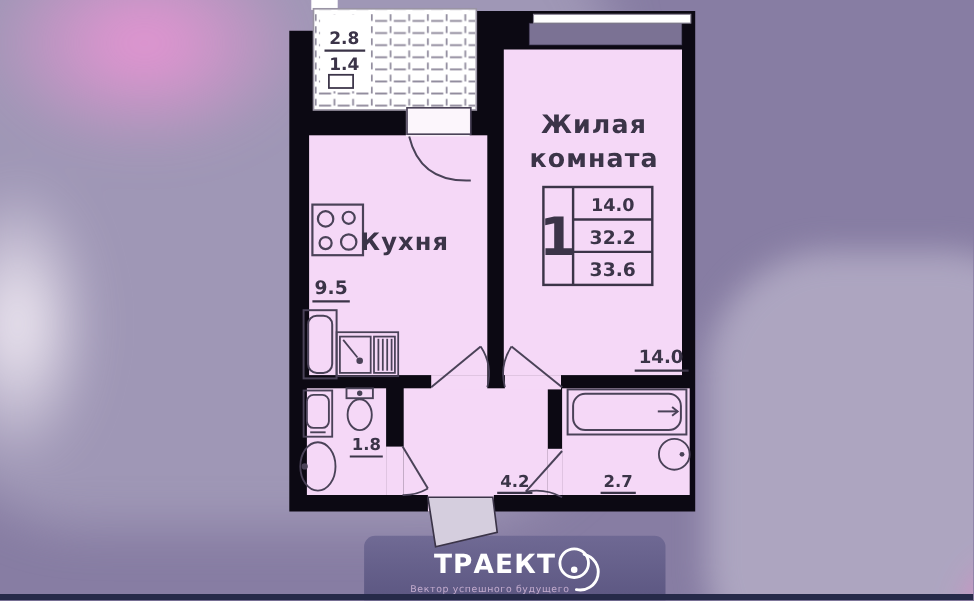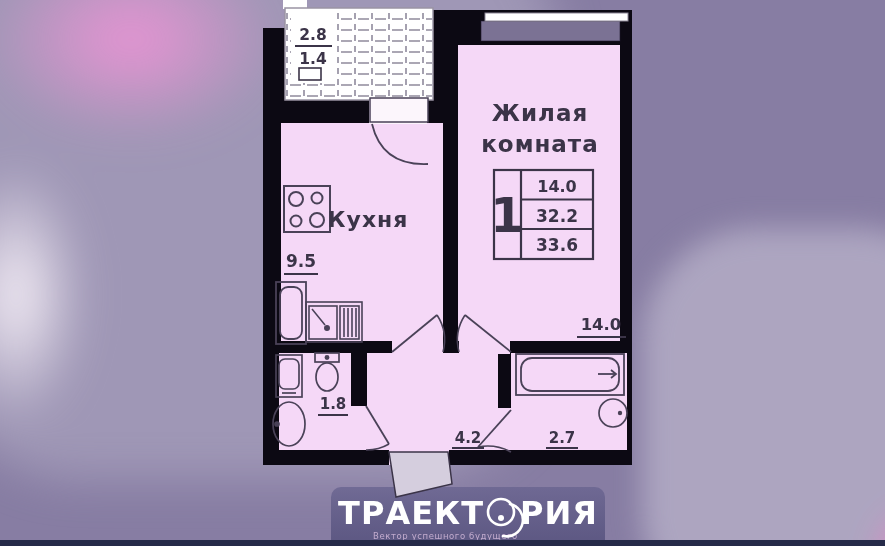--- a/index.html
+++ b/index.html
@@ -35,21 +35,21 @@
   .logo-band{
     position:absolute;left:331px;top:487px;width:274px;height:70px;
     z-index:3;
     background:linear-gradient(180deg, rgba(104,99,143,0.78), rgba(80,76,120,0.85));
     border-radius:10px;
     display:flex;flex-direction:column;justify-content:flex-start;
     padding-top:9px;box-sizing:border-box;
   }
   .logo-row{
     display:flex;align-items:center;justify-content:center;
-    color:#ffffff;font-size:32px;font-weight:bold;letter-spacing:1px;
+    color:#ffffff;font-size:24px;font-weight:bold;letter-spacing:1px;
     line-height:30px;height:34px;text-align:center;
   }
   .logo-o{width:34px;height:46px;margin:0 1px;overflow:visible;position:relative;top:6px;}
   .logo-tagline{
     margin-left:42px;margin-top:1px;
     font-size:8.5px;letter-spacing:0.6px;
     color:rgba(212,186,218,0.85);
   }
   .bottom-bar{
     position:absolute;left:0;top:540px;width:885px;height:6px;
@@ -65,21 +65,20 @@
   <div class="blob blob-br"></div>
 
   <div class="logo-band">
     <div class="logo-row">
       <span>ТРАЕКТ</span>
       <svg class="logo-o" viewBox="0 0 34 46">
         <circle cx="16" cy="16" r="13" fill="none" stroke="#ffffff" stroke-width="2.6"></circle>
         <circle cx="16" cy="22" r="3" fill="#ffffff"></circle>
         <path d="M 25 8 A 15.5 15.5 0 0 1 18 40" fill="none" stroke="#ffffff" stroke-width="2.6" stroke-linecap="round"></path>
       </svg>
-      <span>РИЯ</span>
     </div>
     <div class="logo-tagline">Вектор успешного будущего</div>
   </div>
 
   <svg class="plan-svg" width="885" height="546" viewBox="0 0 885 546">
     <defs>
       <pattern id="brick" width="17" height="11" patternUnits="userSpaceOnUse">
         <path d="M1,8 H12 M15,8 V2" stroke="#8f8a9c" stroke-width="1.6" fill="none"></path>
       </pattern>
     </defs>

